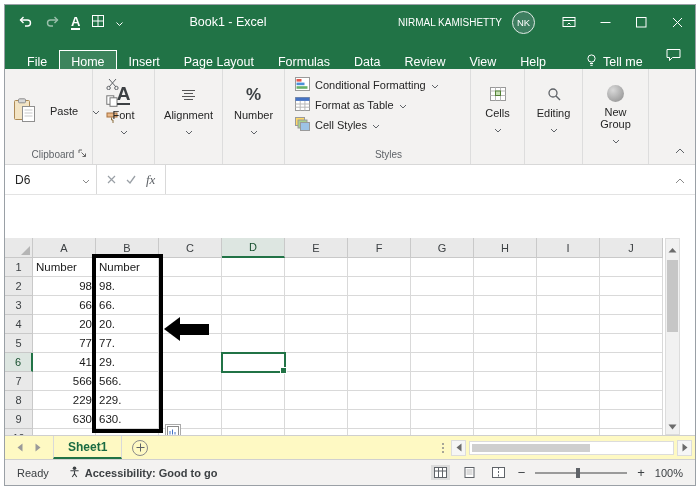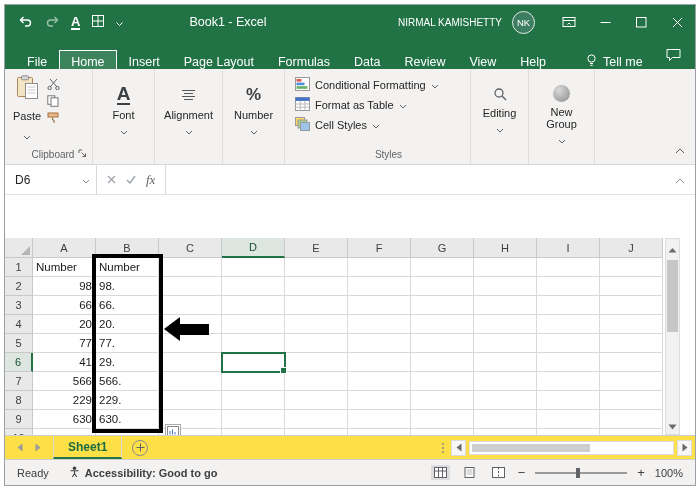--- a/index.html
+++ b/index.html
@@ -22,21 +22,21 @@
   .tab { padding:5px 12px; white-space:nowrap;margin-top:15px; }
   .tab.active { border:1px solid #fff; background:rgba(255,255,255,.12); padding:4px 11px; }
   .tab.tellme { display:flex; align-items:center; gap:6px; margin-left:16px; }
   .comment-btn { margin-left:auto; margin-right:14px; display:flex; align-items:center; }
 
   
   .ribbon { height:96px; background:#f3f2f1; border-bottom:1px solid #d8d8d8; display:flex; position:relative; flex:0 0 auto; }
   .group { display:flex; flex-direction:column; border-right:1px solid #ddd; position:relative; }
   .group-label { font-size:10px; color:#5f6368; text-align:center; padding:2px 4px 4px; margin-top:auto; display:flex; align-items:center; justify-content:center; gap:4px;margin-left:22px; }
   .clip-top { display:flex; padding:6px 6px 0 8px; gap:6px; flex:1; }
-  .paste-btn { display:flex; flex-direction:column; align-items:center; gap:8px; font-size:11px; color:#252525; }
+  .paste-btn { display:flex; flex-direction:row; align-items:center; gap:14px; font-size:11px; color:#252525; }
   .small-col { display:flex; flex-direction:column; gap:5px; padding-top:3px; }
   .small-btn { display:flex; align-items:center; gap:3px; }
   .drop-group { align-items:center; padding:16px 10px 0; gap:4px; font-size:11px; color:#252525; }
   .drop-group .glyphA { font-size:19px; font-weight:bold; color:#3c4043; border-bottom:2px solid #3c4043; line-height:18px; }
   .drop-group .glyphP { font-size:17px; font-weight:bold; color:#3c4043; line-height:20px; }
   .styles-group { padding:6px 8px 0; }
   .style-item { display:flex; align-items:center; gap:5px; font-size:11px; color:#252525; padding:2px 2px; white-space:nowrap; }
   .sphere { width:17px; height:17px; border-radius:50%; background:radial-gradient(circle at 35% 30%, #d9d9d9, #8a8a8a); }
   .collapse-ribbon { position:absolute; right:10px; bottom:6px; }
   .wrap2 { text-align:center; line-height:12px; }
@@ -72,21 +72,21 @@
   .as { width:29px; height:11px; background:#000; }
   .sel-box { position:absolute; left:216px; top:114px; width:65px; height:21px; border:2px solid #217346; z-index:5; }
   .sel-box:after { content:''; position:absolute; right:-3px; bottom:-3px; width:5px; height:5px; background:#217346; border:1px solid #fff; }
   .qa-btn { position:absolute; left:160px; top:186px; width:16px; height:15px; background:#fff; border:1px solid #ababab; z-index:6; display:flex; align-items:center; justify-content:center; }
 
   .vscroll { position:absolute; left:660px; top:0; width:15px; height:197px; background:#f1f1f1; border:1px solid #dcdcdc; display:flex; flex-direction:column; align-items:center; }
   .vthumb { width:11px; height:72px; background:#c6c6c6; margin-top:3px; }
   .vsp { flex:1; }
 
   
-  .sheetbar { height:24px; background:#fde047; border-top:1px solid #cfcfcf; display:flex; align-items:stretch; font-size:12px; flex:0 0 auto; }
+  .sheetbar { height:24px; background:#fef9c3; border-top:1px solid #cfcfcf; display:flex; align-items:stretch; font-size:12px; flex:0 0 auto; }
   .snav { display:flex; align-items:center; gap:12px; padding:0 12px; }
   .stab { display:flex; align-items:center; padding:0 14px; border-left:1px solid #d9d9d9; border-right:1px solid #d9d9d9; border-bottom:2px solid #217346; color:#1a6b42; font-weight:bold; }
   .addsheet { width:16px; height:16px; border:1px solid #8a8a8a; border-radius:50%; margin:auto 10px; display:flex; align-items:center; justify-content:center; }
   .hwrap { margin-left:auto; display:flex; align-items:center; gap:3px; padding-right:3px; }
   .dots { display:flex; flex-direction:column; gap:2px; margin-right:4px; }
   .dots i { width:2px; height:2px; background:#8a8a8a; border-radius:50%; }
   .hbtn { width:15px; height:16px; display:flex; align-items:center; justify-content:center; background:#f6f6f6; border:1px solid #dcdcdc; }
   .htrack { width:205px; height:14px; background:#fff; border:1px solid #dcdcdc; position:relative; }
   .hthumb { position:absolute; left:2px; top:2px; width:118px; height:8px; background:#cfcfcf; }
 
@@ -285,20 +285,31 @@
         <span>Cell Styles</span>
         <span><svg width="8" height="5">
               <path d="M1 1l3 3 3-3" fill="none" stroke="#5f6368"></path>
             </svg></span>
       </div>
       <div class="group-label">
         <span>Styles</span>
       </div>
     </div>
 
+    <div class="group drop-group" style="width:54px">
+      <span><svg width="16" height="14" style="margin-top:2px">
+            <rect x="0.5" y="0.5" width="15" height="13" fill="#fff" stroke="#9a9a9a"></rect>
+            <path d="M0.5 4h15M0.5 8.5h15M5.5 0.5v13M10.5 0.5v13" stroke="#b9b9b9"></path>
+            <rect x="5.5" y="4" width="5" height="4.5" fill="#c6e0b4" stroke="#538135"></rect>
+          </svg></span>
+      <span>Cells</span>
+      <span><svg width="8" height="5">
+            <path d="M1 1l3 3 3-3" fill="none" stroke="#5f6368"></path>
+          </svg></span>
+    </div>
 
     <div class="group drop-group" style="width:58px">
       <span><svg width="14" height="14" style="margin-top:2px">
             <circle cx="6" cy="6" r="4" fill="none" stroke="#5f6368" stroke-width="1.3"></circle>
             <path d="M9 9l4 4" stroke="#5f6368" stroke-width="1.5"></path>
           </svg></span>
       <span>Editing</span>
       <span><svg width="8" height="5">
             <path d="M1 1l3 3 3-3" fill="none" stroke="#5f6368"></path>
           </svg></span>

